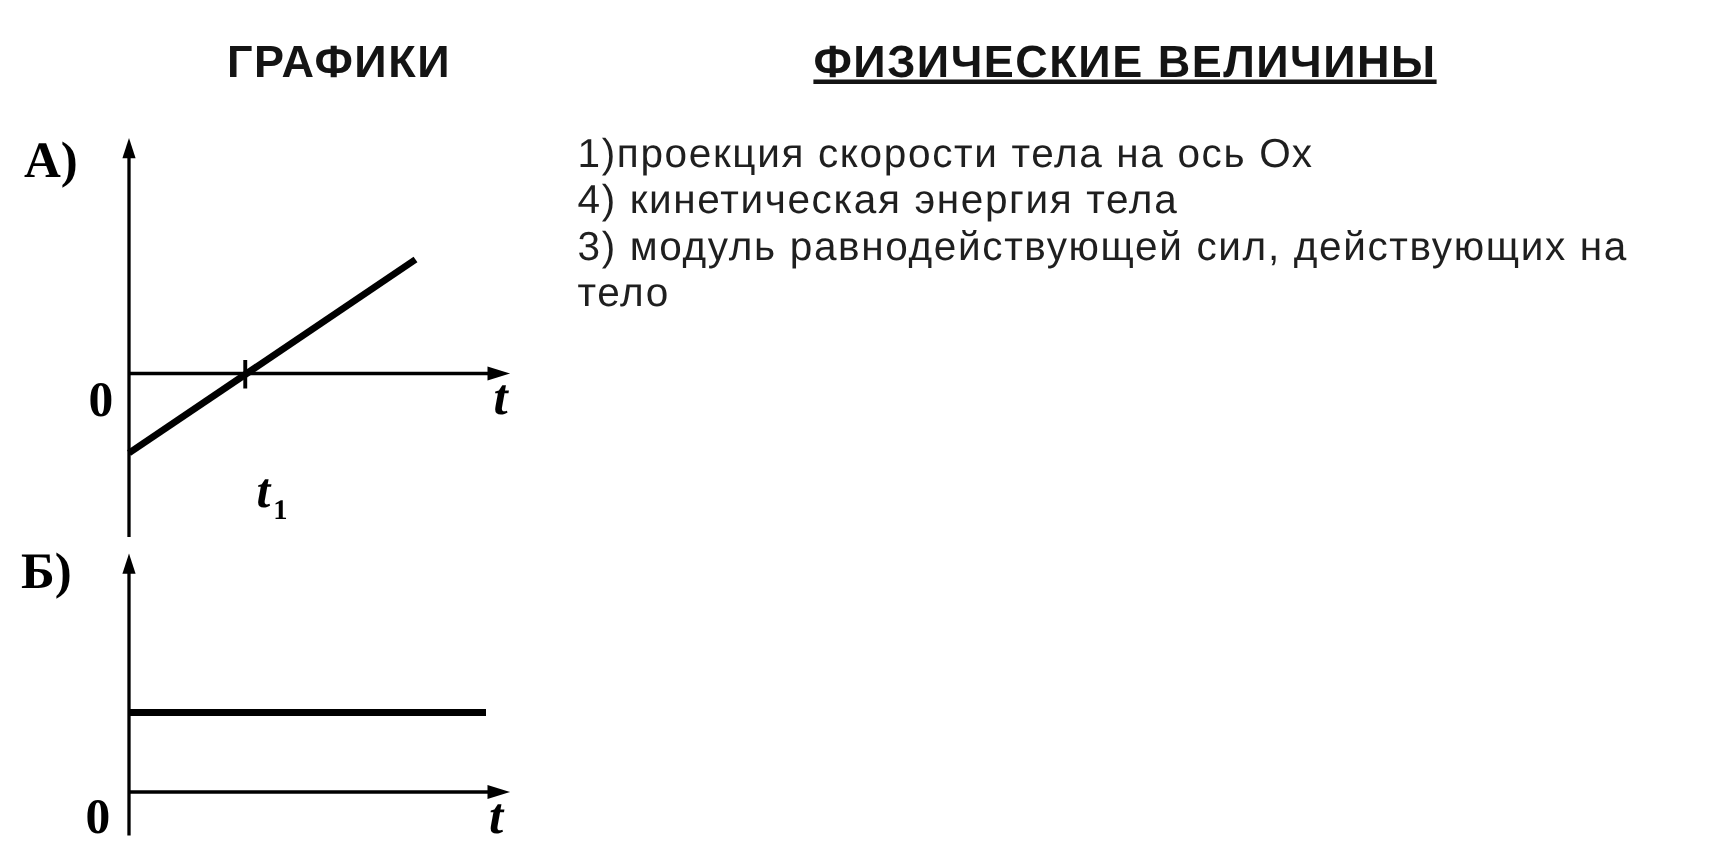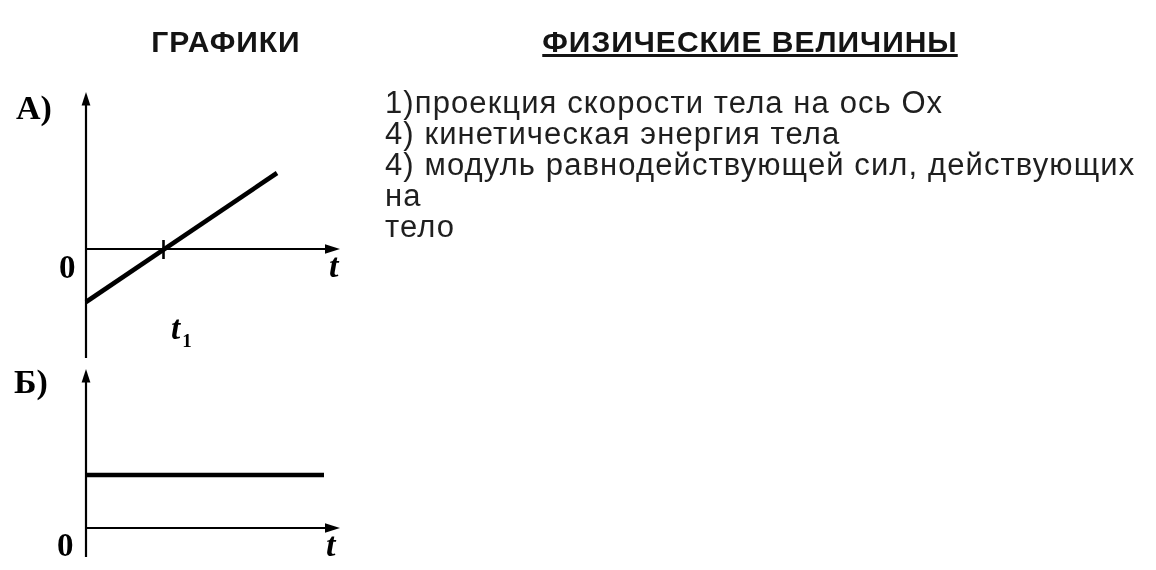--- a/index.html
+++ b/index.html
@@ -20,21 +20,21 @@
     letter-spacing: 1px;
     color: #141414;
     text-align: center;
   }
   #header-left  { left: 0px;   top: 26px; width: 360px; margin-left: 46px; }
   #header-right { left: 380px; top: 26px; width: 740px; text-decoration: underline; }
 
   
   #quantities {
     left: 385px; top: 87px; width: 765px;
-    font-size: 31px;
+    font-size: 27px;
     line-height: 31px;
     letter-spacing: 1.1px;
     color: #1f1f1f;
     font-weight: 400;
   }
   .q-item { white-space: pre-line; }
 
   
   svg.graph { position: absolute; overflow: visible; }
   #graph-a-svg { left: 78px; top: 92px;  width: 270px; height: 270px; }
@@ -93,21 +93,21 @@
 <body>
 
 <div>
 
   <div class="abs col-header" id="header-left">ГРАФИКИ</div>
   <div class="abs col-header" id="header-right">ФИЗИЧЕСКИЕ ВЕЛИЧИНЫ</div>
 
   <div class="abs" id="quantities">
     <div class="q-item">1)проекция скорости тела на ось Ох</div>
     <div class="q-item">4) кинетическая энергия тела</div>
-    <div class="q-item">4) модуль равнодействующей сил, действующих на
+    <div class="q-item">3) модуль равнодействующей сил, действующих на
 тело</div>
   </div>
 
   <svg class="graph" id="graph-a-svg" viewBox="0 0 270 270">
     <line class="axis" x1="8" y1="10" x2="8" y2="266"></line>
     <polygon class="arrowhead" points="8,0 3.6,13.5 12.4,13.5"></polygon>
     <line class="axis" x1="8" y1="157" x2="250" y2="157"></line>
     <polygon class="arrowhead" points="262,157 247,152.3 247,161.7"></polygon>
     <line class="curve" x1="8" y1="210" x2="199" y2="81"></line>
     <line class="tick" x1="85.5" y1="148" x2="85.5" y2="167"></line>

